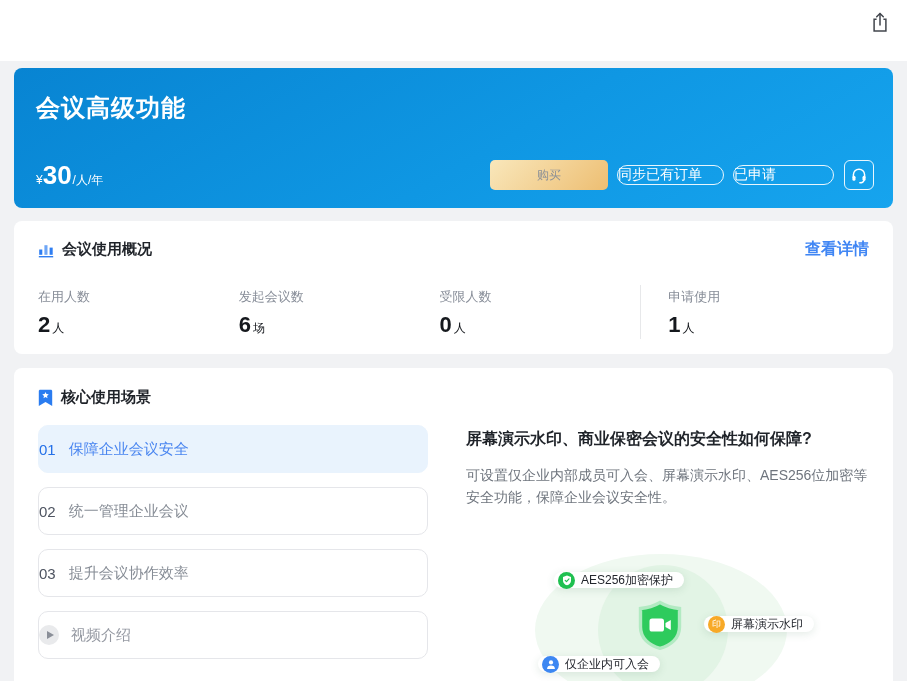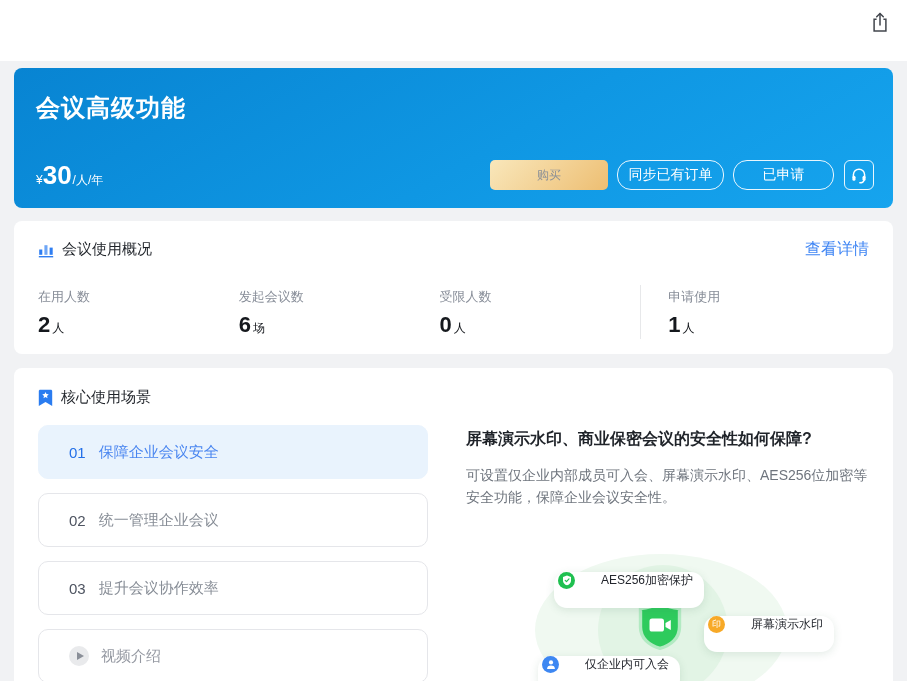--- a/index.html
+++ b/index.html
@@ -19,66 +19,66 @@
   .banner-title{margin:0;font-size:24px;font-weight:bold;color:#fff;letter-spacing:1px;}
   .banner-bottom{position:absolute;left:22px;right:19px;bottom:18px;display:flex;justify-content:space-between;align-items:center;}
   .price{color:#fff;display:flex;align-items:baseline;}
   .price .cur{font-size:12px;}
   .price .amt{font-size:26px;font-weight:bold;line-height:1;}
   .price .unit{font-size:12px;margin-left:1px;}
   .banner-actions{display:flex;gap:9px;align-items:center;}
   .btn{font-family:inherit;cursor:pointer;}
   .btn-buy{width:118px;height:30px;border:none;border-radius:5px;
     background:linear-gradient(135deg,#f9e7bb 0%,#edbe72 100%);color:#8b9097;font-size:12px;}
-  .btn-ghost{height:30px;background:transparent;border:1px solid rgba(255,255,255,.9);
-    border-radius:14px;color:#fff;font-size:14px;padding:0;text-align:center;}
+  .btn-ghost{height:20px;background:transparent;border:1px solid rgba(255,255,255,.9);
+    border-radius:14px;color:#fff;font-size:14px;padding:0;text-align:left;}
   .btn-sync{width:107px;}
   .btn-applied{width:101px;}
   .btn-headset{width:30px;height:30px;border:1px solid rgba(255,255,255,.9);border-radius:6px;
     background:transparent;display:flex;align-items:center;justify-content:center;padding:0;margin-left:1px;}
 
   
   .card{background:#fff;border-radius:8px;box-sizing:border-box;}
-  .card-header{display:flex;align-items:center;}
+  .card-header{display:flex;align-items:center;font-weight:bold;}
   .card-title{font-size:15px;color:#1f2329;margin-left:8px;}
   .detail-link{margin-left:auto;font-size:16px;color:#4086f4;text-decoration:none;cursor:pointer;}
 
   .usage-card{height:133px;padding:18px 24px;margin-bottom:14px;}
   .stats{display:flex;margin-top:25px;align-items:center;}
   .stat{width:211px;}
   .stat-label{font-size:13px;color:#878d98;}
   .stat-value{margin-top:8px;display:flex;align-items:baseline;}
   .stat-num{font-size:22px;font-weight:bold;color:#15181d;line-height:1;}
   .stat-unit{font-size:12px;color:#15181d;margin-left:2px;}
   .stat-divider{width:1px;height:54px;background:#e7e8ea;margin-right:27px;margin-top:0;}
 
   .scenario-card{padding:20px 24px;height:360px;}
   .scenario-body{display:flex;margin-top:18px;}
   .scenario-list{width:390px;flex:none;}
-  .scenario-item{height:54px;border:1px solid #e5e6ea;border-radius:10px;display:flex;align-items:center;
-    padding-left:30px;margin-bottom:14px;box-sizing:border-box;font-size:15px;cursor:pointer;background:#fff;}
+  .scenario-item{height:48px;border:1px solid #e5e6ea;border-radius:10px;display:flex;align-items:center;
+    margin-bottom:14px;box-sizing:border-box;font-size:15px;cursor:pointer;background:#fff;}
   .scenario-item .num{color:#4e5461;margin-right:13px;}
   .scenario-item .label{color:#878d96;}
   .scenario-item.active{background:#e9f3fd;border-color:#e9f3fd;}
   .scenario-item.active .num{color:#2470e8;}
   .scenario-item.active .label{color:#4a86f0;}
   .play-circle{width:20px;height:20px;border-radius:50%;background:#e9eaec;display:flex;align-items:center;justify-content:center;margin-right:12px;flex:none;}
   .play-tri{width:0;height:0;border-left:7px solid #8a8f98;border-top:4.5px solid transparent;border-bottom:4.5px solid transparent;margin-left:2px;}
   .video-item .label{color:#9599a2;}
 
   .scenario-detail{margin-left:38px;flex:1;min-width:0;}
   .detail-heading{font-size:16px;font-weight:bold;color:#1f2329;margin:2px 0 0;line-height:24px;}
   .detail-desc{font-size:14px;color:#6f757e;line-height:22px;margin:13px 0 0;max-width:406px;}
 
   .illustration{position:relative;height:190px;margin-top:20px;}
   .blob-outer{position:absolute;left:69px;top:26px;width:252px;height:152px;background:#f0f9f1;border-radius:50%;}
   .blob-inner{position:absolute;left:132px;top:37px;width:130px;height:130px;background:#e2f4e5;border-radius:50%;}
   .shield-wrap{position:absolute;left:170px;top:72px;}
-  .fbadge{position:absolute;display:flex;align-items:flex-start;height:36px;background:#fff;border-radius:13px;
-    padding:0 11px 0 4px;box-shadow:0 2px 8px rgba(60,110,80,.14);font-size:12px;color:#23262d;white-space:nowrap;gap:20px;}
+  .fbadge{position:absolute;display:flex;align-items:flex-start;height:16px;background:#fff;border-radius:13px;
+    padding:0 11px 0 4px;box-shadow:0 2px 8px rgba(60,110,80,.14);font-size:12px;color:#23262d;white-space:nowrap;}
   .b-icon{width:17px;height:17px;border-radius:50%;display:flex;align-items:center;justify-content:center;margin-right:6px;flex:none;}
   .b-green{background:#1fc050;} .b-amber{background:#f7a927;} .b-blue{background:#3d87f2;}
   .stamp-char{font-size:9px;color:#fff;line-height:1;}
   .badge-aes{left:88px;top:44px;}
   .badge-watermark{left:238px;top:88px;}
   .badge-member{left:72px;top:128px;}
 </style>
 </head>
 <body>
 

